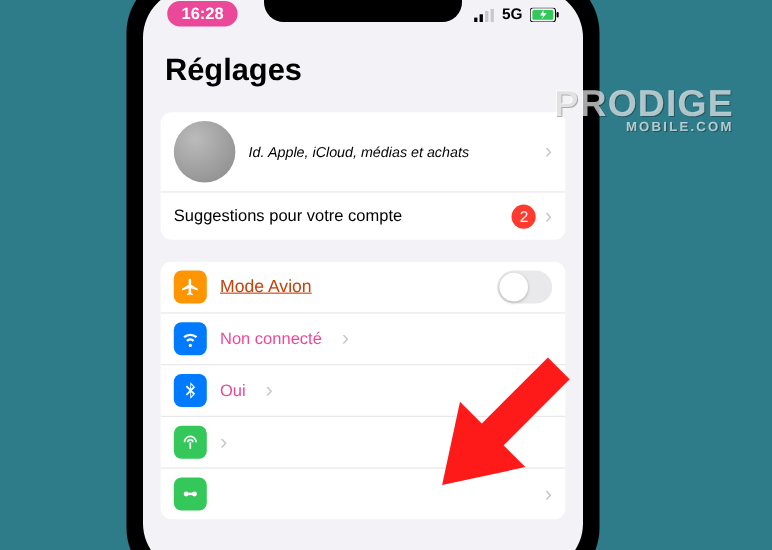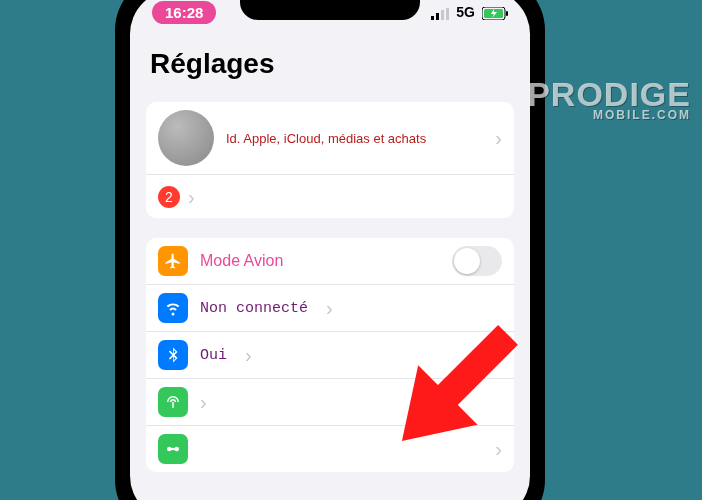--- a/index.html
+++ b/index.html
@@ -93,21 +93,21 @@
     padding: 8px 12px;
     position: relative;
   }
   .row + .row { border-top: 1px solid #e5e5ea; }
   .account-row { min-height: 70px; gap: 12px; }
   .avatar {
     width: 56px; height: 56px; border-radius: 50%;
     background: radial-gradient(circle at 35% 30%, #bbb, #888);
     flex-shrink: 0;
   }
-  .account-text { flex: 1; font-size: 13px; color: #b91c1c; }
+  .account-text { flex: 1; font-size: 13px; color: #000000; font-style: italic; }
   .chevron {
     color: #c7c7cc;
     font-size: 20px;
     flex-shrink: 0;
     line-height: 1;
   }
   .suggestion-row { font-size: 15px; color: #000; }
   .suggestion-row .label { flex: 1; }
   .badge {
     background: #ff3b30;
@@ -120,37 +120,37 @@
     font-size: 14px;
     margin-right: 8px;
   }
   .setting-row { gap: 12px; font-size: 16px; }
   .app-icon {
     width: 30px; height: 30px; border-radius: 7px;
     display: flex; align-items: center; justify-content: center;
     flex-shrink: 0;
   }
   .app-icon svg { width: 18px; height: 18px; }
-  .setting-label { flex: 1; color: #ec4899; }
-  .setting-value { color: #701a75; font-size: 15px; margin-right: 6px; font-family: Liberation Mono, monospace; }
+  .setting-label { flex: 1; color: #c2410c; text-decoration: underline; }
+  .setting-value { color: #ec4899; font-size: 15px; margin-right: 6px; }
   .toggle {
     width: 50px; height: 30px; border-radius: 15px;
     background: #e9e9eb; position: relative;
   }
   .toggle::after {
     content: ''; position: absolute; left: 2px; top: 2px;
     width: 26px; height: 26px; background: #fff; border-radius: 50%;
     box-shadow: 0 1px 3px rgba(0,0,0,.25);
   }
   .ic-orange { background: #ff9500; }
   .ic-blue { background: #007aff; }
   .ic-green { background: #34c759; }
   .watermark {
     position: absolute;
-    right: 11px; top: 78px;
+    right: 35px; top: 78px;
     color: rgba(255,255,255,.65);
     font-family: Arial, sans-serif;
     text-align: right;
     line-height: .95;
     letter-spacing: 1px;
   }
   .wm-top { font-size: 34px; font-weight: 800; text-shadow: 1px 1px 0 rgba(0,0,0,.3); }
   .wm-bot { font-size: 12px; font-weight: 700; letter-spacing: 2px; text-shadow: 1px 1px 0 rgba(0,0,0,.3); }
   .arrow {
     position: absolute;
@@ -192,20 +192,21 @@
       <div class="content">
         <h1 class="page-title">Réglages</h1>
 
         <div class="card">
           <div class="row account-row">
             <div class="avatar"></div>
             <div class="account-text">Id. Apple, iCloud, médias et achats</div>
             <span class="chevron">›</span>
           </div>
           <div class="row suggestion-row">
+            <span class="label">Suggestions pour votre compte</span>
             <span class="badge">2</span>
             <span class="chevron">›</span>
           </div>
         </div>
 
         <div class="card">
           <div class="row setting-row">
             <div class="app-icon ic-orange">
               <svg viewBox="0 0 24 24" fill="#fff">
                   <path d="M21 16v-2l-8-5V3.5a1.5 1.5 0 0 0-3 0V9l-8 5v2l8-2.5V19l-2 1.5V22l3.5-1 3.5 1v-1.5L13 19v-5.5l8 2.5z"></path>

